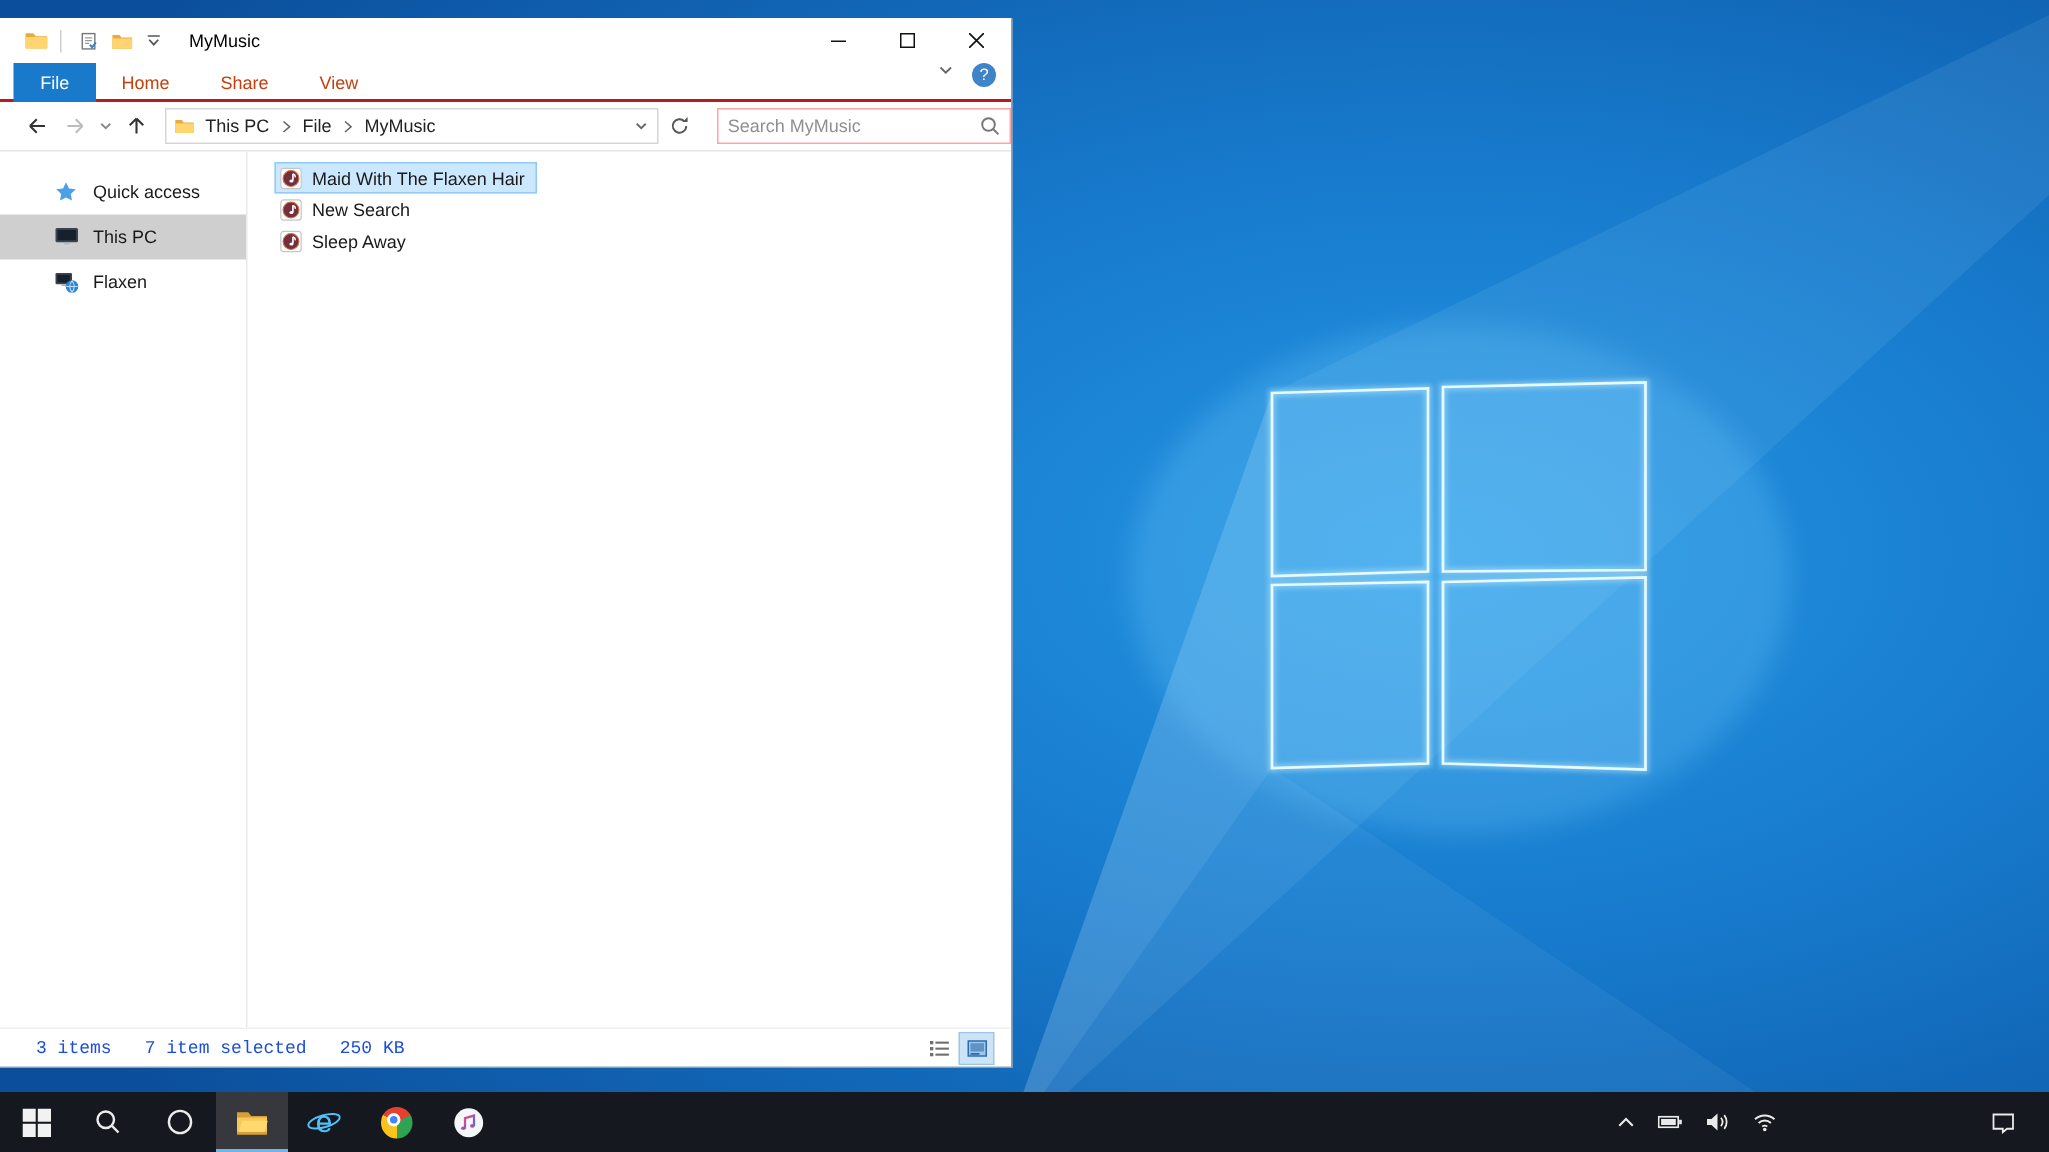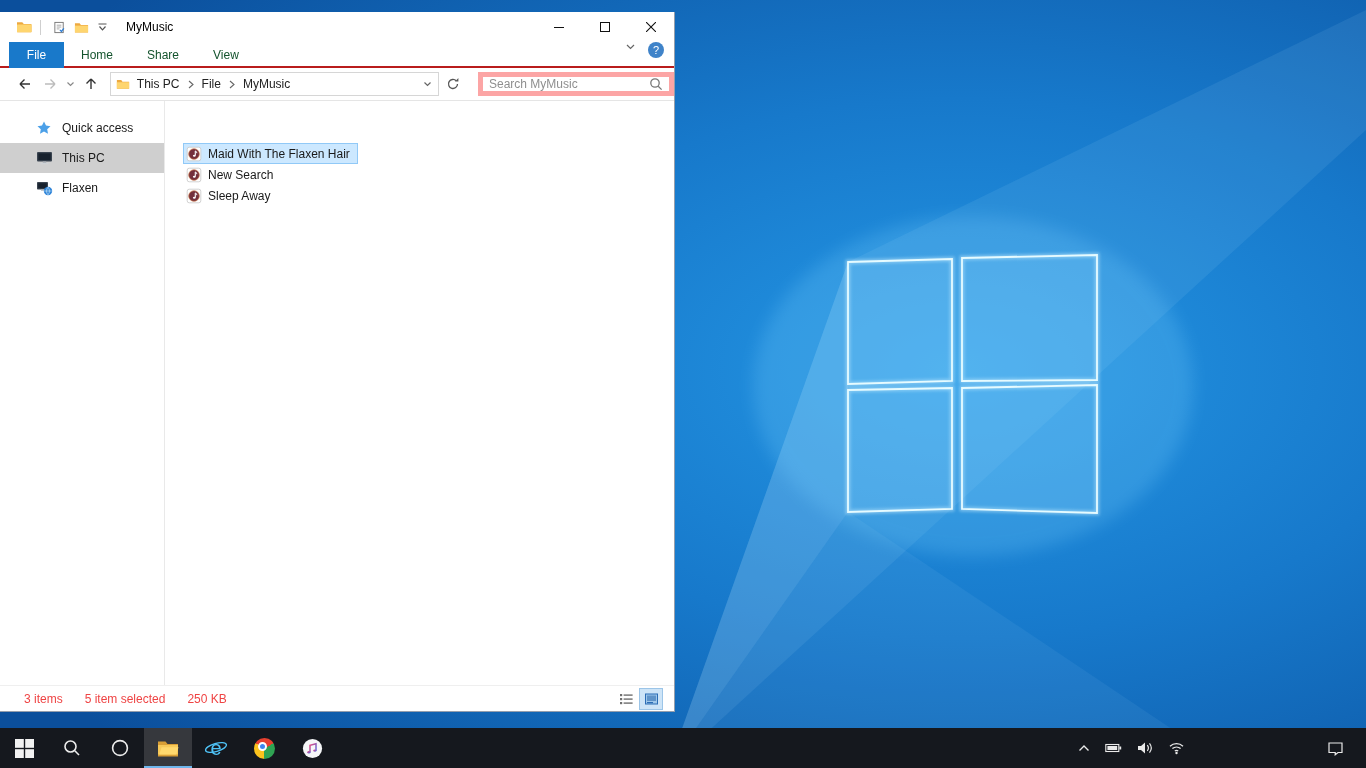--- a/index.html
+++ b/index.html
@@ -23,52 +23,52 @@
   .tsep { width:1px; height:15px; background:#cfcfcf; margin:0 8px; }
   .qat { margin:0 4px; }
   .title { margin-left:14px; color:#000; }
   .cap { width:46px; height:30px; display:flex; align-items:center; justify-content:center; }
   .min-glyph { width:10px; height:1px; background:#111; display:block; }
   .max-glyph { width:10px; height:10px; border:1px solid #111; display:block; }
 
   .tabsrow { height:26px; display:flex; border-bottom:2px solid #b91c1c; background:#fff; }
   .file-tab { width:55px; height:26px; margin-left:9px; background:#1979ca; color:#fff;
               display:flex; align-items:center; justify-content:center; }
-  .tab { padding:0 17px; height:26px; display:flex; align-items:center; color:#14532d; }
+  .tab { padding:0 17px; height:26px; display:flex; align-items:center; color:#c2410c; }
   .ribbon-chevron { margin-right:12px; display:flex; }
   .help { width:16px; height:16px; border-radius:50%; background:#3f83c9; color:#fff; font-size:11px;
           display:flex; align-items:center; justify-content:center; margin-right:10px; }
 
   .addrrow { height:33px; display:flex; align-items:center; padding-left:12px; background:#fff;
              border-bottom:1px solid #e5e5e5; }
   .navbtn { width:26px; height:26px; display:flex; align-items:center; justify-content:center; }
   .navbtn.small { width:16px; }
   .addrbox { margin-left:6px; width:336px; height:24px; border:1px solid #d6d6d6; background:#fff;
              display:flex; align-items:center; padding:0 6px 0 5px; }
   .crumb { padding:0 7px; color:#222; white-space:nowrap; }
   .crumb-sep { display:flex; padding:0 1px; }
   .refresh { width:26px; height:26px; display:flex; align-items:center; justify-content:center; margin-left:2px; }
-  .searchbox { margin-left:12px; width:200px; height:24px; border:5px solid #fca5a5; background:#fff;
+  .searchbox { margin-left:12px; width:200px; height:24px; border:1px solid #fca5a5; background:#fff;
                display:flex; align-items:center; padding:0 6px; }
   .searchbox input { flex:1; border:none; outline:none; font:inherit; color:#222; min-width:0; background:transparent; }
   .searchbox input::placeholder { color:#8f8f8f; }
 
   .main { flex:1; display:flex; min-height:0; }
   .sidebar { width:165px; border-right:1px solid #e9e9e9; padding-top:12px; }
   .side-item { height:30px; display:flex; align-items:center; padding-left:35px; gap:9px; }
   .side-item.selected { background:#cfcfcf; }
   .side-icon { width:18px; display:flex; justify-content:center; }
   .content { flex:1; padding:7px 0 0 18px; }
   .file-row { display:flex; align-items:center; gap:6px; height:21px; width:max-content;
               padding:0 7px 0 2px; border:1px solid transparent; }
-  .file-row.selected { background:#cce8ff; border-color:#91c9f7;margin-top:35px; }
+  .file-row.selected { background:#cce8ff; border-color:#91c9f7; }
   .file-icon { display:flex; }
 
   .statusbar { height:26px; display:flex; align-items:center; padding:0 12px 0 24px; border-top:1px solid #efefef; }
-  .st { margin-right:22px; color:#ef4444; }
+  .st { margin-right:22px; color:#1d4ed8;font-family:Liberation Mono, monospace; }
   .view-btn { width:22px; height:20px; display:flex; align-items:center; justify-content:center; margin-left:3px; }
   .view-btn.active { background:#cde4f7; outline:1px solid #9cc5e8; }
 
   
   .taskbar { position:absolute; bottom:0; left:0; width:1366px; height:40px; background:#15181e;
              display:flex; align-items:stretch; z-index:10; }
   .tb-btn { width:48px; display:flex; align-items:center; justify-content:center; }
   .tb-btn.active { background:rgba(255,255,255,.14); box-shadow:inset 0 -2px 0 #6fb6ec; }
   .chrome-icon { width:21px; height:21px; border-radius:50%; position:relative; display:inline-block;
                  background:conic-gradient(from 60deg,#2fa353 0 120deg,#fcc31d 0 240deg,#e8402f 0 360deg); }
@@ -313,21 +313,21 @@
             <path d="M9.3 4.9 q1.8 .6 1.5 2.3" fill="none" stroke="#fff" stroke-width="0.9"></path>
           </svg>
         </span>
         <span class="file-label">Sleep Away</span>
       </div>
     </div>
   </div>
 
   <div class="statusbar">
     <span class="st">3 items</span>
-    <span class="st">5 item selected</span>
+    <span class="st">7 item selected</span>
     <span class="st">250 KB</span>
     <span class="spacer"></span>
     <button class="view-btn">
       <svg width="15" height="14" viewBox="0 0 15 14">
         <rect x="1" y="2" width="2.2" height="2.2" fill="#6f6f6f"></rect>
           <rect x="4.6" y="2.4" width="9" height="1.4" fill="#6f6f6f"></rect>
         <rect x="1" y="6" width="2.2" height="2.2" fill="#6f6f6f"></rect>
           <rect x="4.6" y="6.4" width="9" height="1.4" fill="#6f6f6f"></rect>
         <rect x="1" y="10" width="2.2" height="2.2" fill="#6f6f6f"></rect>
           <rect x="4.6" y="10.4" width="9" height="1.4" fill="#6f6f6f"></rect>

